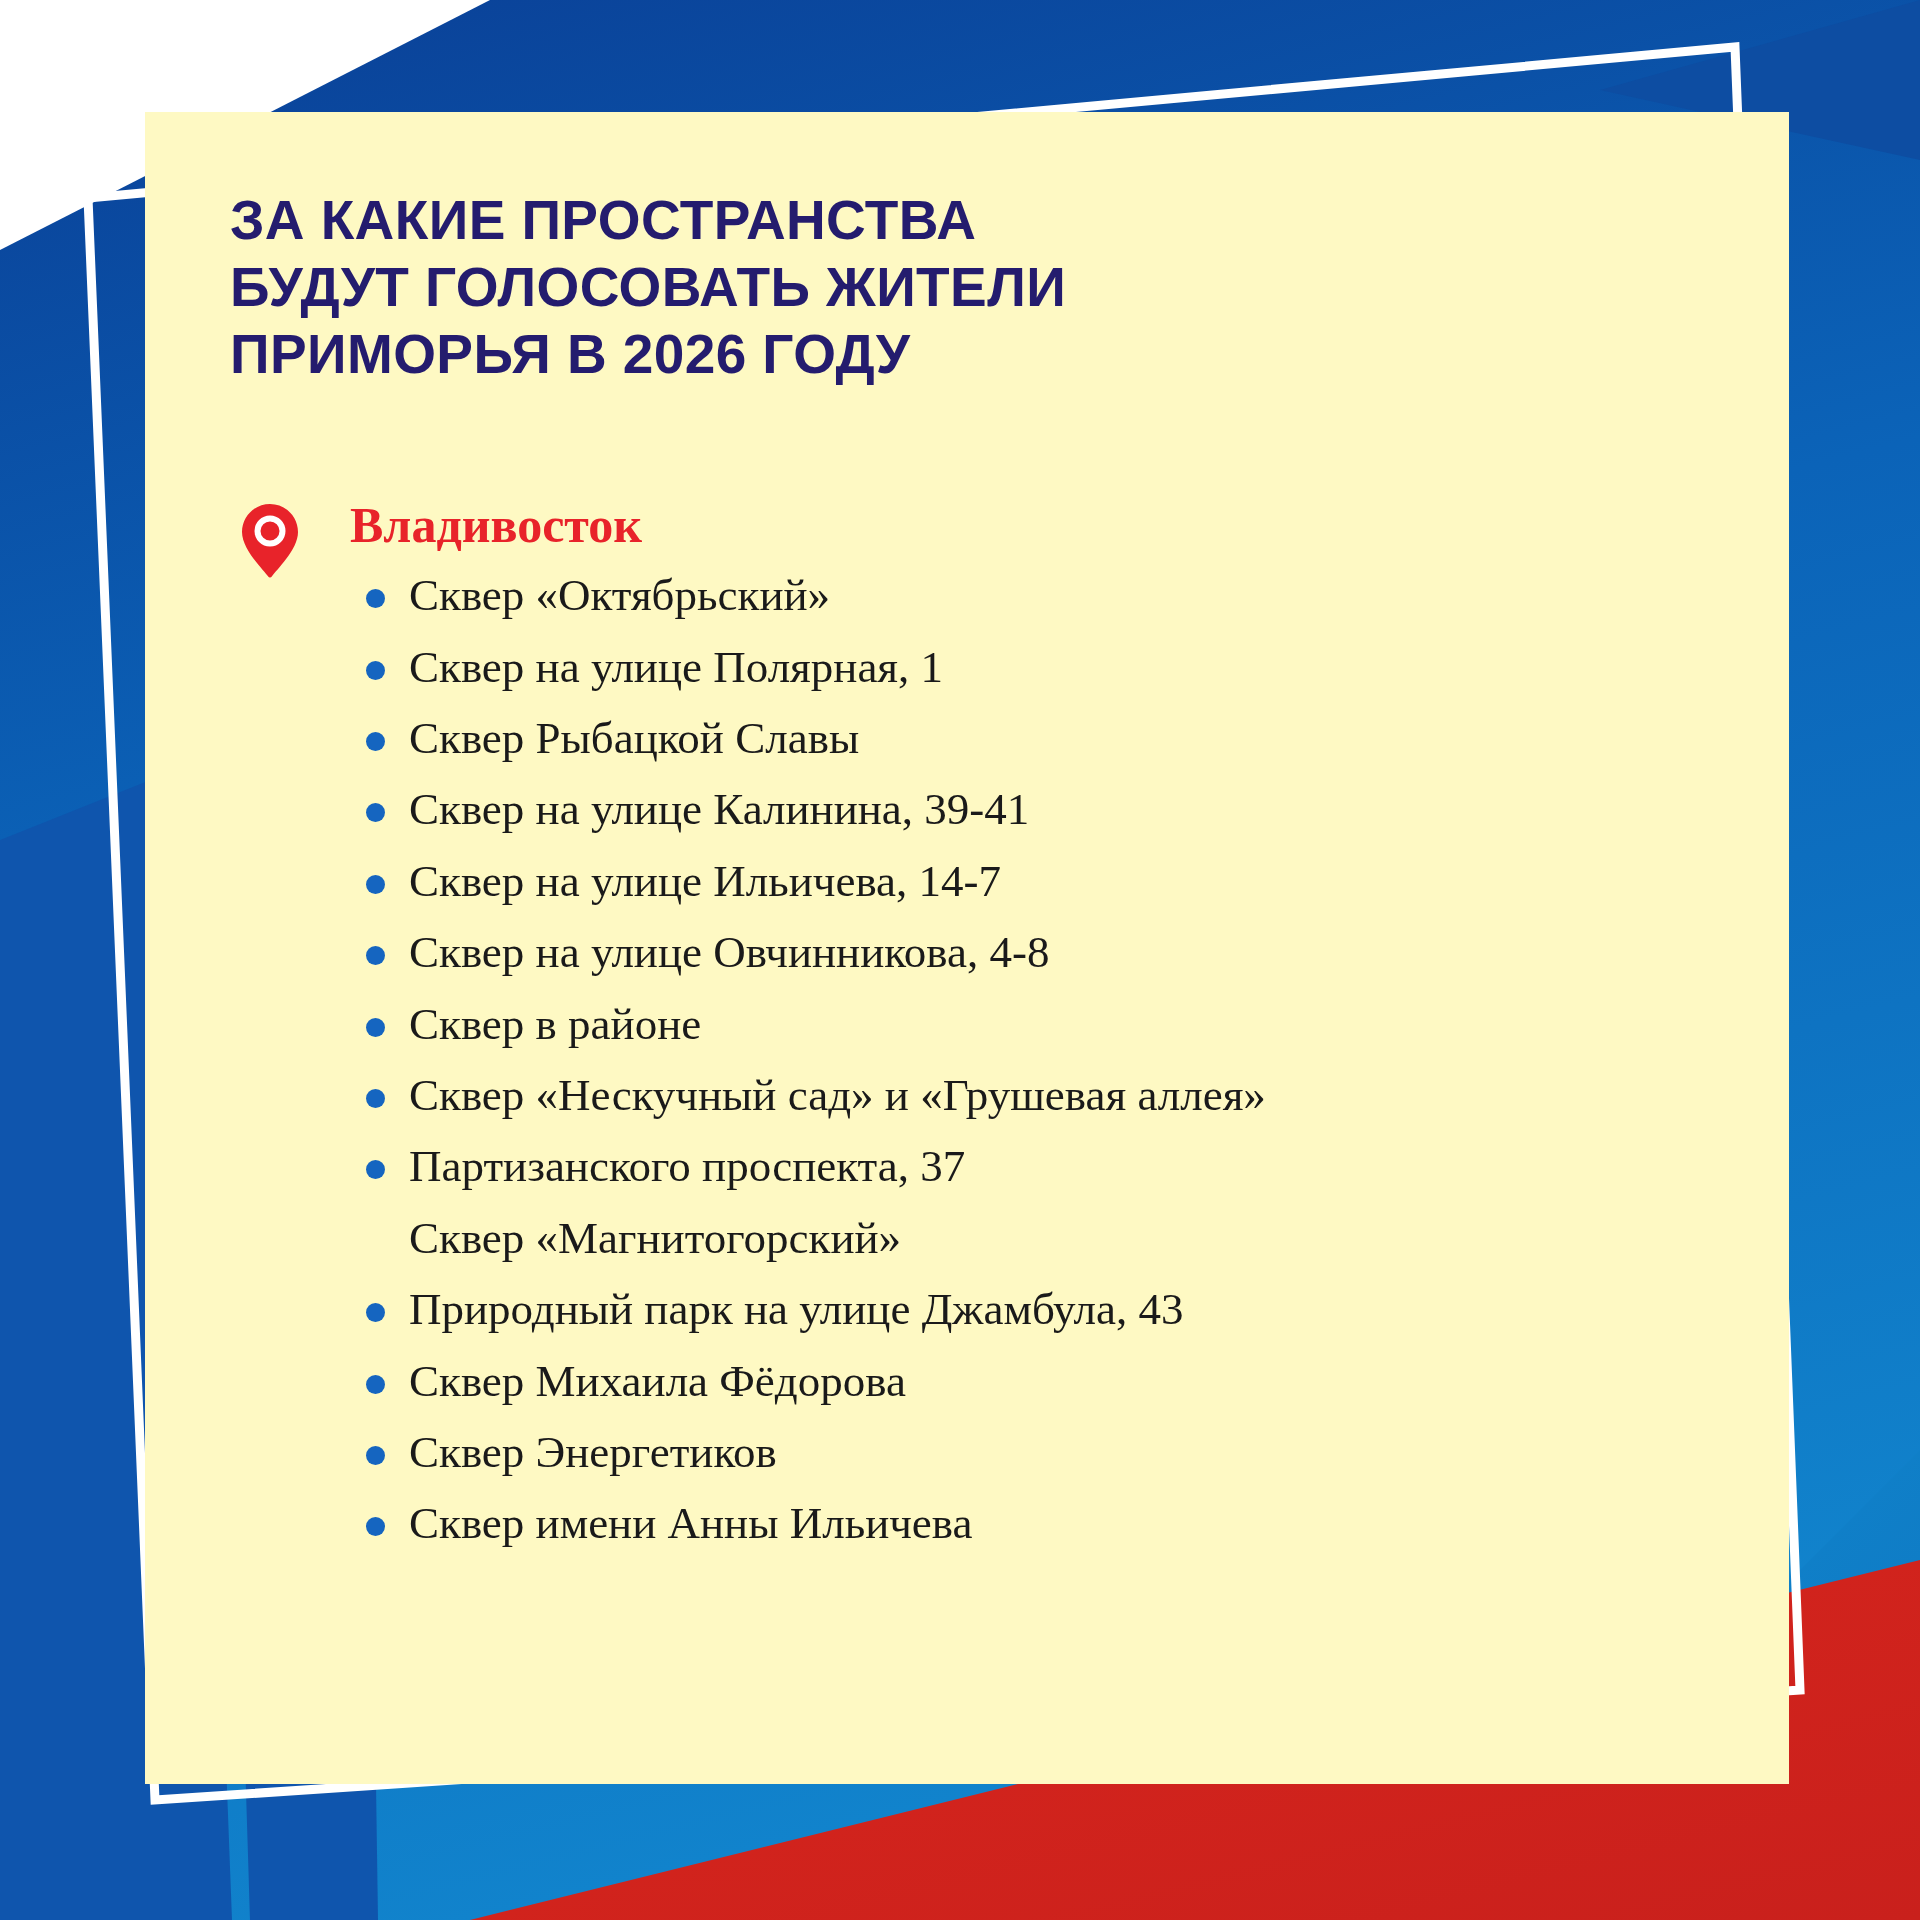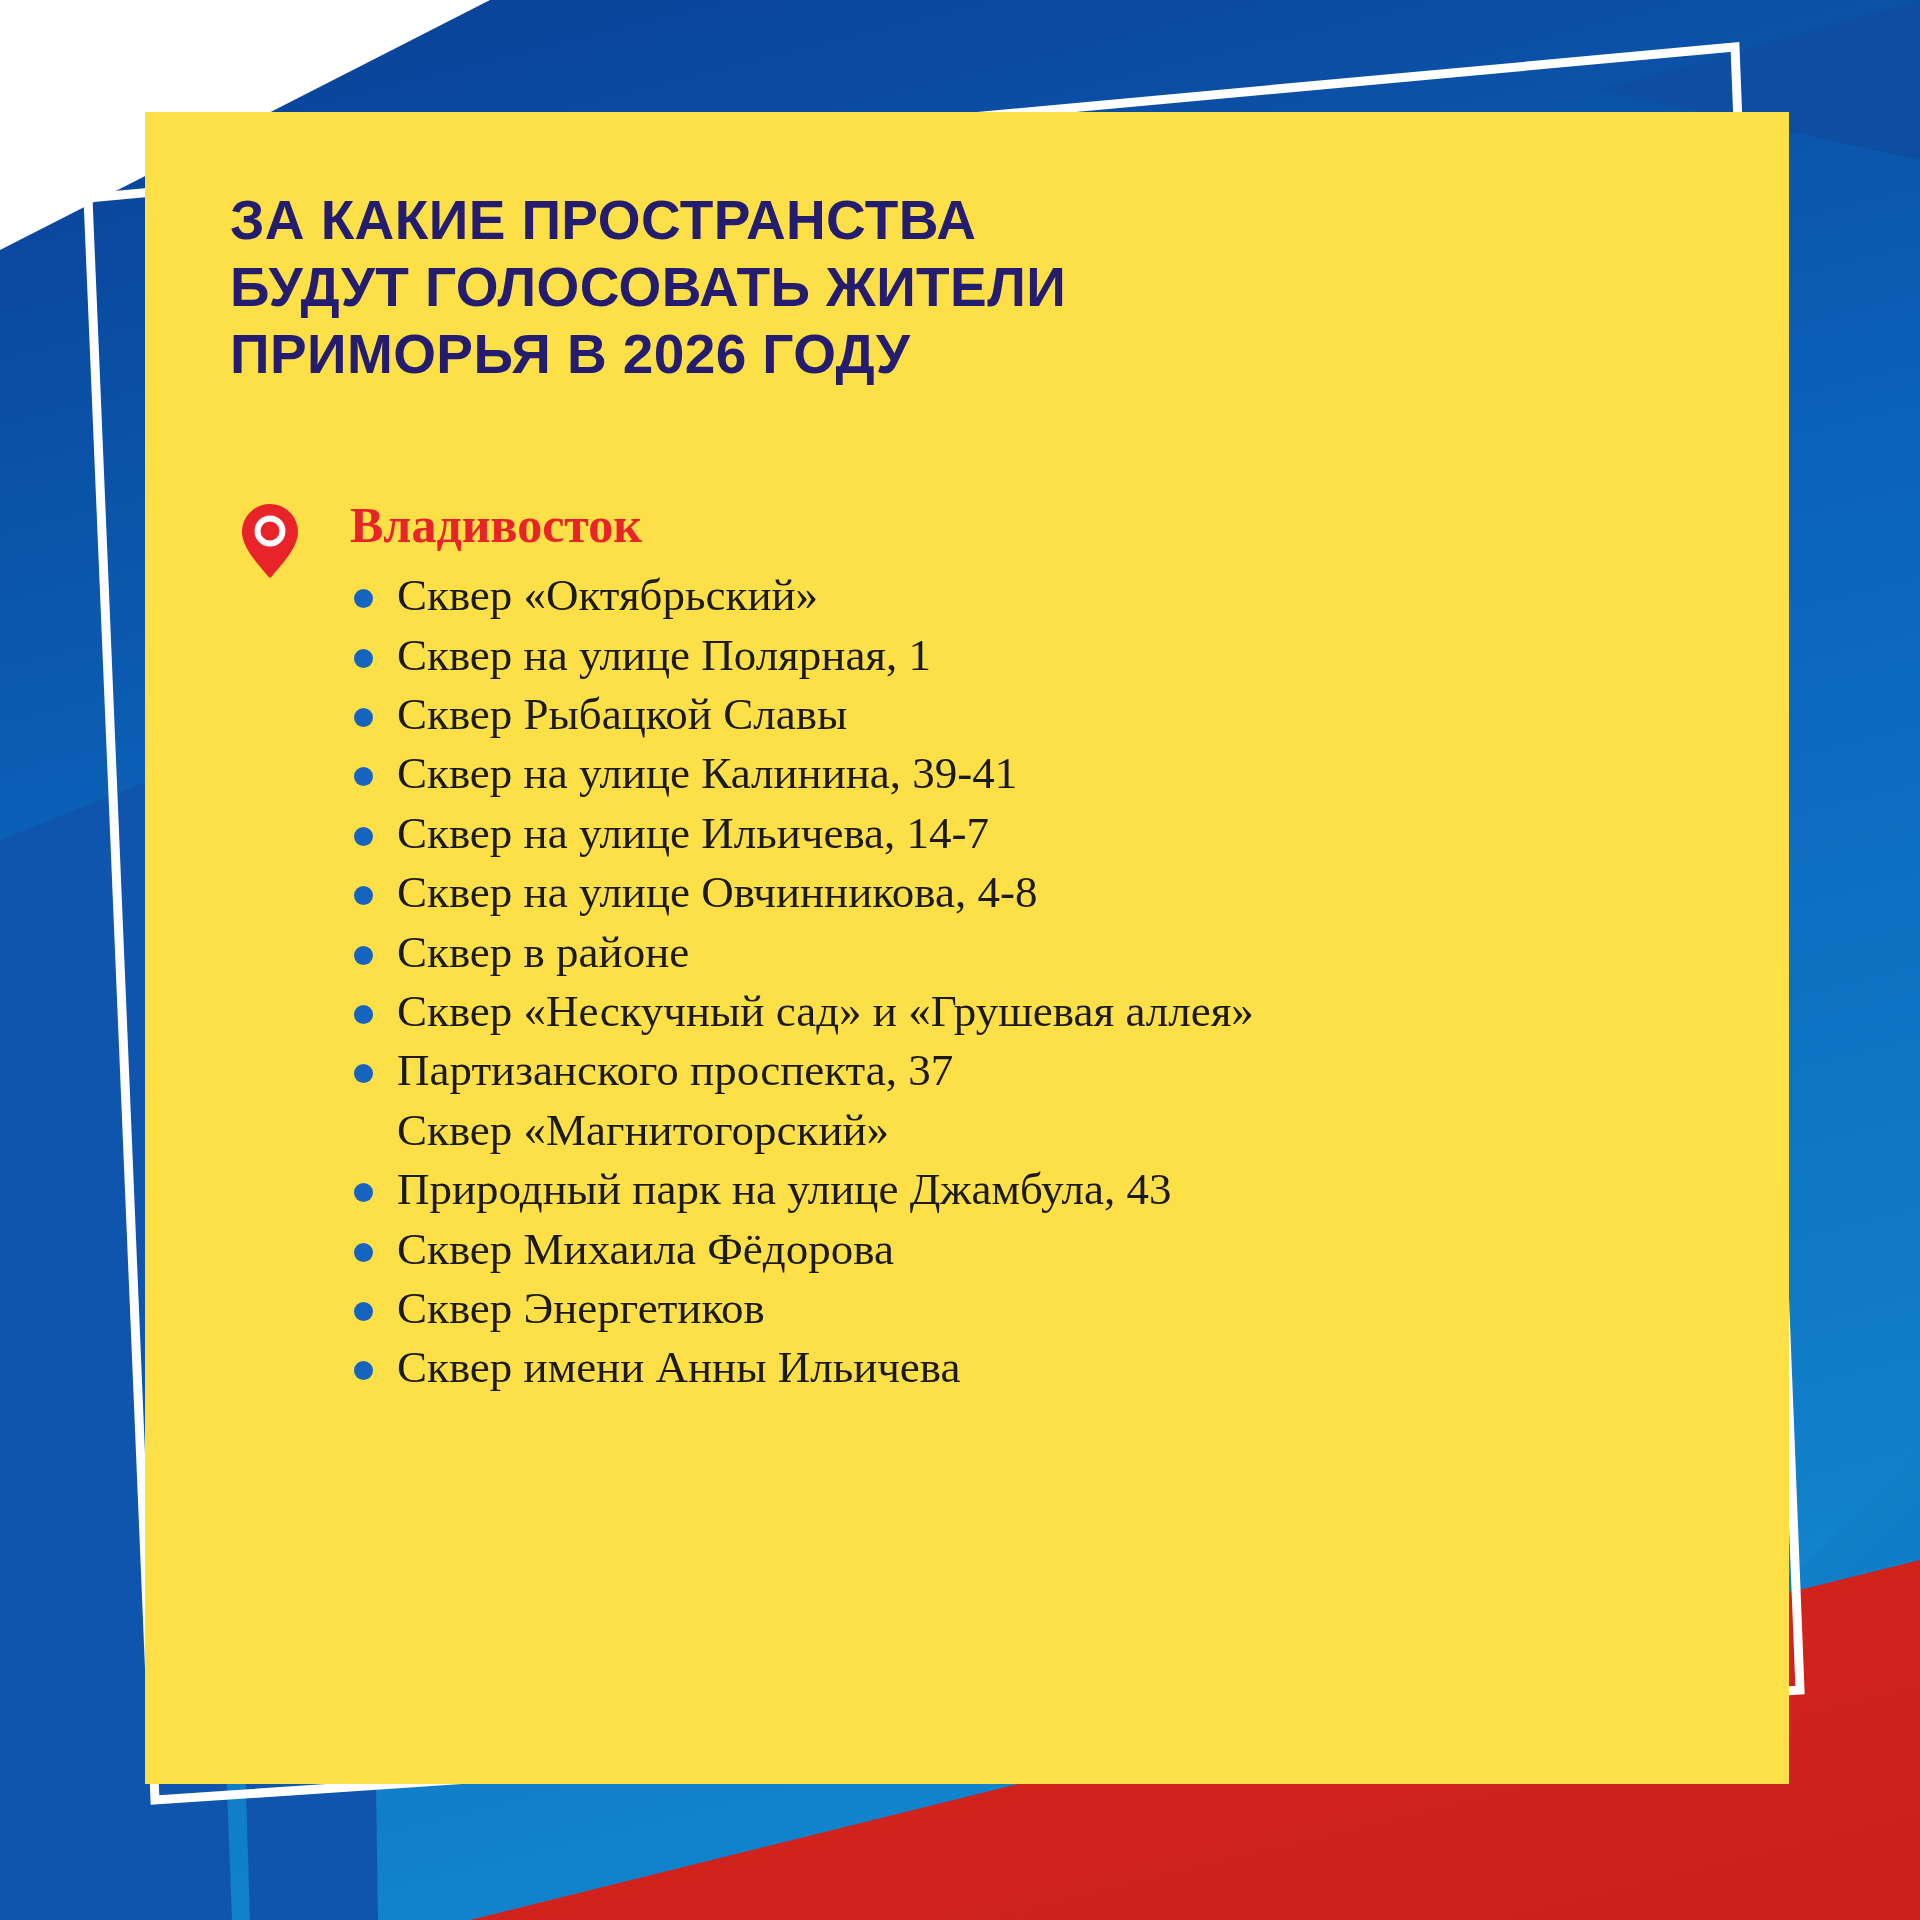--- a/index.html
+++ b/index.html
@@ -30,21 +30,21 @@
     display: block;
   }
 
   
   .card {
     position: absolute;
     left: 145px;
     top: 112px;
     width: 1644px;
     height: 1672px;
-    background: #fde047;
+    background: #fef9c3;
     z-index: 5;
   }
 
   .card-inner {
     position: absolute;
     left: 85px;
     top: 75px;
     right: 40px;
   }
 
@@ -94,21 +94,21 @@
     list-style: none;
     margin: 0;
     padding: 0;
   }
   ul.place-list li {
     position: relative;
     color: #1a1a1a;
     font-size: 45px;
     line-height: 1.32;
     padding-left: 47px;
-    margin: 0;
+    margin: 12px;
     white-space: nowrap;
   }
   ul.place-list li.bulleted::before {
     content: "";
     position: absolute;
     left: 4px;
     top: 23px;
     width: 19px;
     height: 19px;
     border-radius: 50%;

